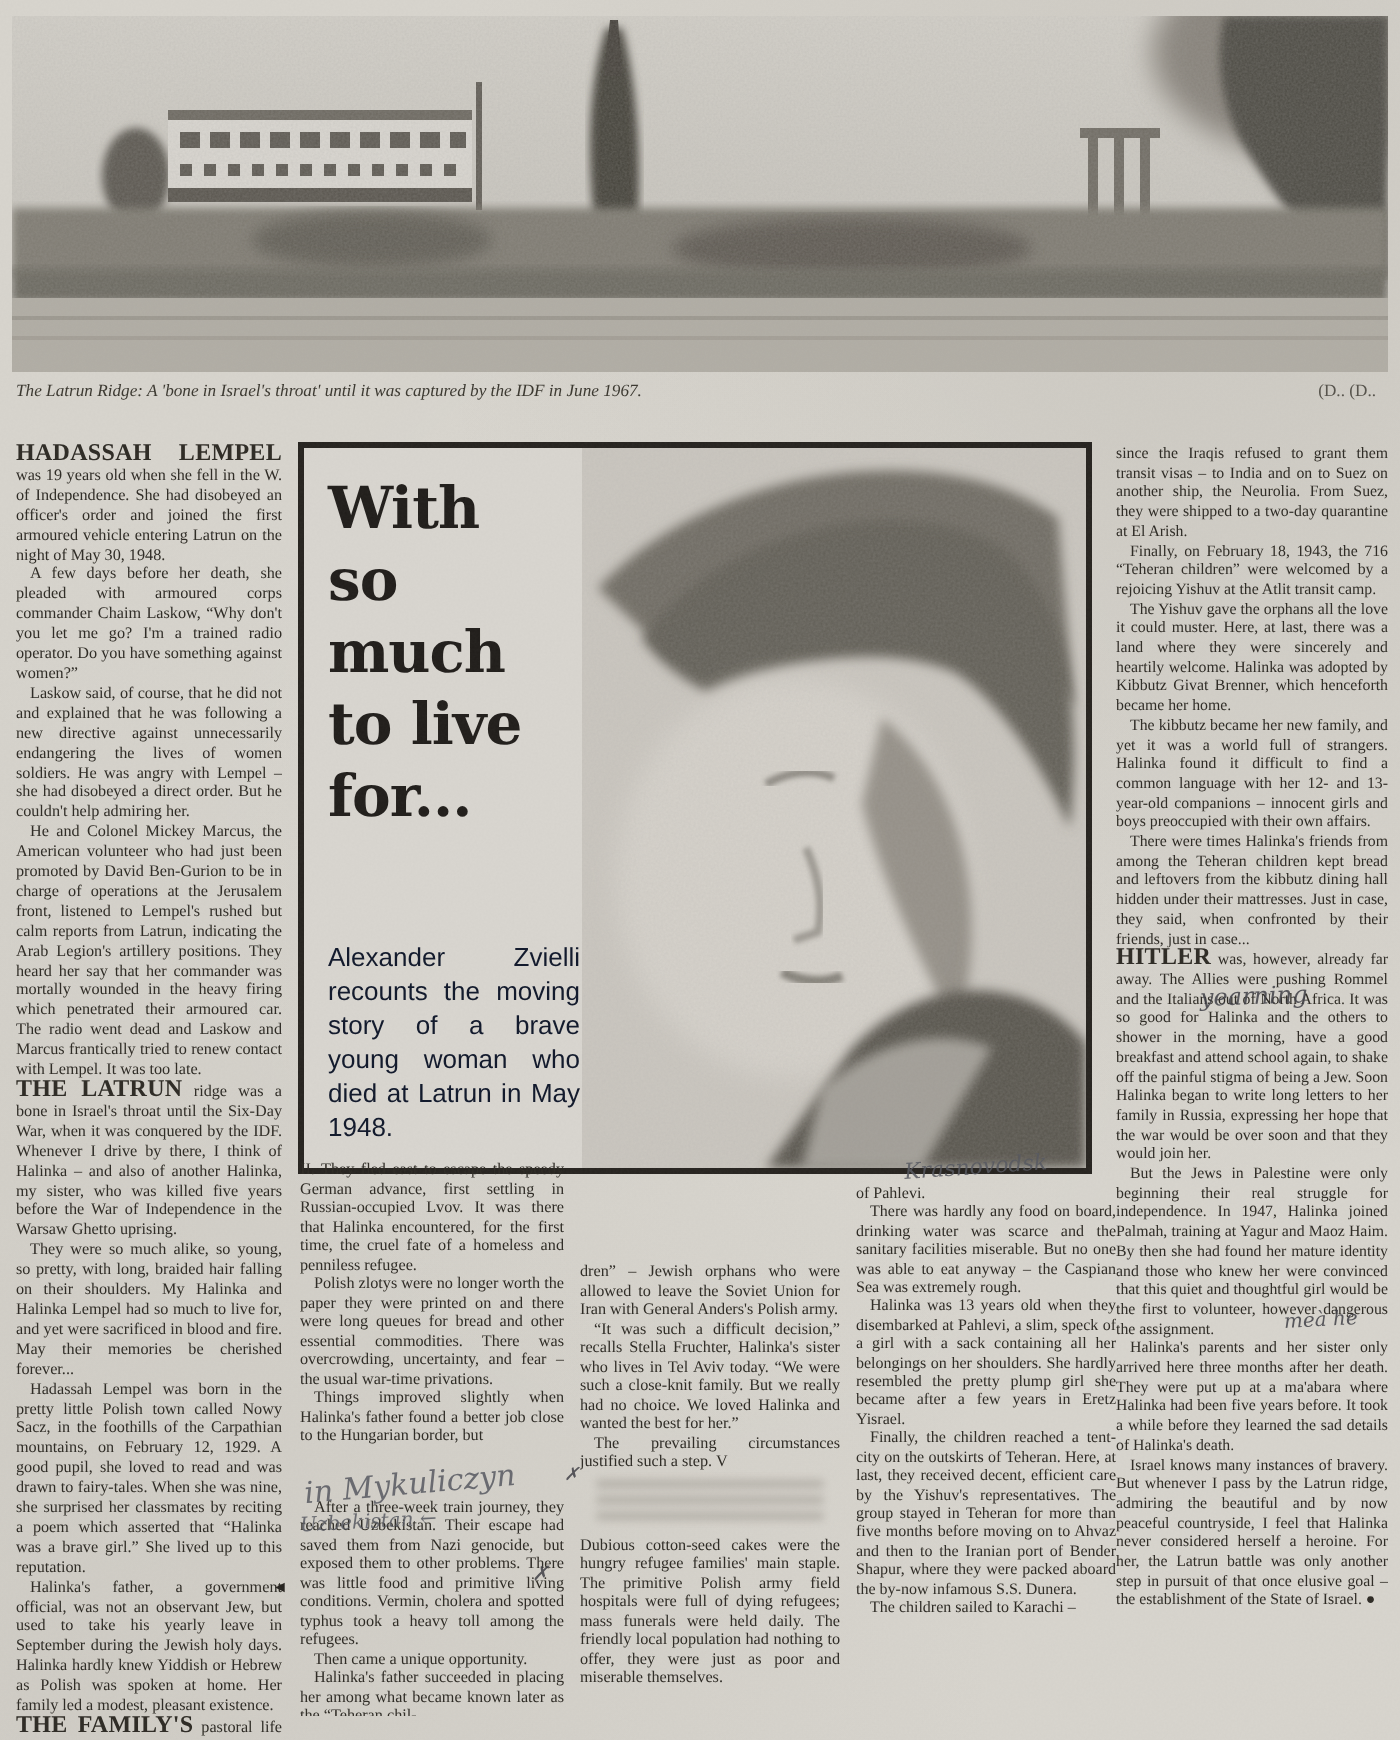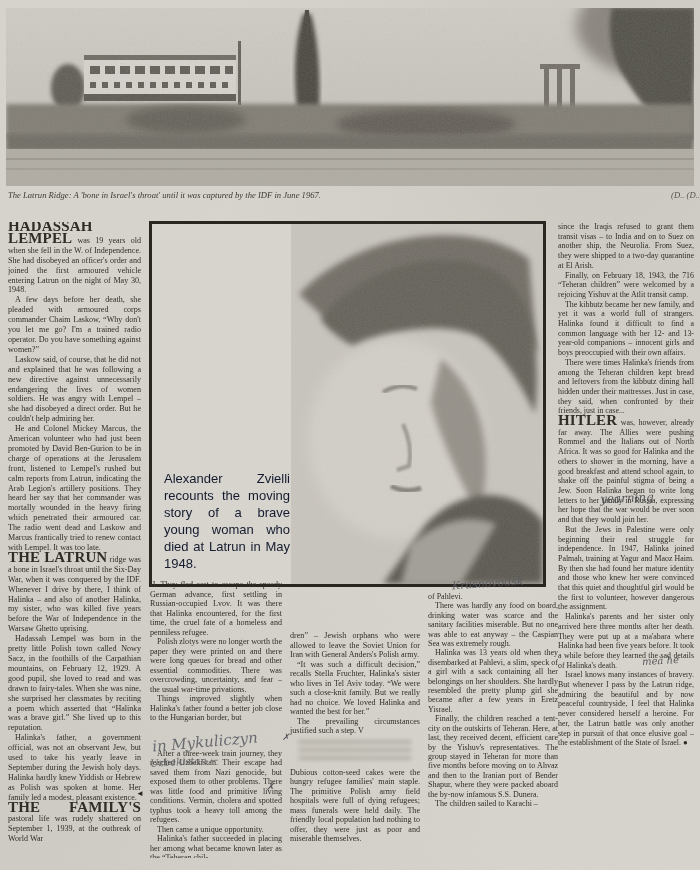--- a/index.html
+++ b/index.html
@@ -9,36 +9,36 @@
       radial-gradient(ellipse at 85% 15%, rgba(110,105,95,0.10), transparent 45%),
       radial-gradient(ellipse at 5% 95%, rgba(110,105,95,0.08), transparent 50%),
       radial-gradient(ellipse at 50% 50%, rgba(255,255,250,0.05), transparent 60%),
       #d8d5ce;
     font-family:"Liberation Serif", serif;color:#2c2923;
   }
   .abs{position:absolute;}
   
   #top-photo{left:6px;top:8px;width:688px;height:178px;background:#c9c6bf;overflow:hidden;}
   #photo-caption{left:8px;top:190px;width:600px;font-style:italic;font-size:8.6px;color:#3a372f;}
-  #photo-credit{right:0;top:190px;font-style:italic;font-size:8.6px;color:#55524b;}
+  #photo-credit{right:12px;top:190px;font-size:8.6px;color:#55524b;}
   
   #feature-box{left:149px;top:221px;width:397px;height:366px;border:3px solid #26231f;background:#d9d6d0;box-sizing:border-box;}
   #headline{position:absolute;left:12px;top:12px;width:130px;
     font-family:"DejaVu Serif", serif;font-weight:700;font-size:29px;line-height:36px;
     letter-spacing:-0.5px;color:#201d1a;}
   #standfirst{position:absolute;left:12px;top:246px;width:126px;
     font-family:"Liberation Sans", sans-serif;font-size:13px;line-height:17px;
     color:#0f172a;text-align:justify;}
   #portrait{position:absolute;left:139px;top:0;width:252px;height:360px;overflow:hidden;}
   
   .col{position:absolute;text-align:justify;overflow:hidden;
     font-size:8.1px;line-height:9.9px;color:#2d2a24;}
   .col p{margin:0;text-indent:7px;}
   .col p.noindent{text-indent:0;}
-  .lead{font-weight:700;font-size:15px;letter-spacing:0.15px;}
+  .lead{font-weight:700;font-size:12px;letter-spacing:0.15px;}
   #col1{left:8px;top:222px;width:133px;height:646px;}
   #col2{left:150px;top:580px;width:132px;height:278px;line-height:9.5px;}
   #col3{left:290px;top:592px;width:130px;height:278px;line-height:9.5px;margin-top:39px;}
   #col4{left:428px;top:592px;width:130px;height:278px;line-height:9.4px;font-size:8px;}
   #col5{left:558px;top:222px;width:136px;height:646px;font-size:7.9px;line-height:9.7px;}
   
   .smudge{position:relative;}
   .smudge i{display:block;height:4px;margin:4px 8px;background:#8d887f;border-radius:3px;filter:blur(2px);opacity:.45;}
   
   .hw{position:absolute;font-family:"DejaVu Serif", serif;font-style:italic;color:#565860;opacity:.85;white-space:nowrap;}
@@ -125,26 +125,33 @@
   </div>
   <div id="photo-caption" class="abs">The Latrun Ridge: A 'bone in Israel's throat' until it was captured by the IDF in June 1967.</div>
   <div id="photo-credit" class="abs">(D.. (D..</div>
 
   <div id="col1" class="col">
       <p class="noindent"><span class="lead">HADASSAH LEMPEL</span> was 19 years old when she fell in the W. of Independence. She had disobeyed an officer's order and joined the first armoured vehicle entering Latrun on the night of May 30, 1948.</p>
       <p>A few days before her death, she pleaded with armoured corps commander Chaim Laskow, “Why don't you let me go? I'm a trained radio operator. Do you have something against women?”</p>
       <p>Laskow said, of course, that he did not and explained that he was following a new directive against unnecessarily endangering the lives of women soldiers. He was angry with Lempel – she had disobeyed a direct order. But he couldn't help admiring her.</p>
       <p>He and Colonel Mickey Marcus, the American volunteer who had just been promoted by David Ben-Gurion to be in charge of operations at the Jerusalem front, listened to Lempel's rushed but calm reports from Latrun, indicating the Arab Legion's artillery positions. They heard her say that her commander was mortally wounded in the heavy firing which penetrated their armoured car. The radio went dead and Laskow and Marcus frantically tried to renew contact with Lempel. It was too late.</p>
       <p class="noindent"><span class="lead">THE LATRUN</span> ridge was a bone in Israel's throat until the Six-Day War, when it was conquered by the IDF. Whenever I drive by there, I think of Halinka – and also of another Halinka, my sister, who was killed five years before the War of Independence in the Warsaw Ghetto uprising.</p>
+      <p>They were so much alike, so young, so pretty, with long, braided hair falling on their shoulders. My Halinka and Halinka Lempel had so much to live for, and yet were sacrificed in blood and fire. May their memories be cherished forever...</p>
       <p>Hadassah Lempel was born in the pretty little Polish town called Nowy Sacz, in the foothills of the Carpathian mountains, on February 12, 1929. A good pupil, she loved to read and was drawn to fairy-tales. When she was nine, she surprised her classmates by reciting a poem which asserted that “Halinka was a brave girl.” She lived up to this reputation.</p>
       <p>Halinka's father, a government official, was not an observant Jew, but used to take his yearly leave in September during the Jewish holy days. Halinka hardly knew Yiddish or Hebrew as Polish was spoken at home. Her family led a modest, pleasant existence.</p>
       <p class="noindent"><span class="lead">THE FAMILY'S</span> pastoral life was rudely shattered on September 1, 1939, at the outbreak of World War</p>
     </div>
 
   <div id="feature-box" class="abs">
+    <div id="headline">
+      <div>With</div>
+      <div>so much</div>
+      <div>to live</div>
+      <div>for...</div>
+    </div>
     <div id="standfirst">Alexander Zvielli recounts the moving story of a brave young woman who died at Latrun in May 1948.</div>
     <div id="portrait">
       <svg width="252" height="360" viewBox="0 0 252 360">
         <defs>
           <filter id="pbl3">
               <feGaussianBlur stdDeviation="3"></feGaussianBlur>
             </filter>
           <filter id="pbl6">
               <feGaussianBlur stdDeviation="6"></feGaussianBlur>
             </filter>
@@ -194,20 +201,21 @@
   <div id="col4" class="col">
       <p class="noindent">of Pahlevi.</p>
       <p>There was hardly any food on board, drinking water was scarce and the sanitary facilities miserable. But no one was able to eat anyway – the Caspian Sea was extremely rough.</p>
       <p>Halinka was 13 years old when they disembarked at Pahlevi, a slim, speck of a girl with a sack containing all her belongings on her shoulders. She hardly resembled the pretty plump girl she became after a few years in Eretz Yisrael.</p>
       <p>Finally, the children reached a tent-city on the outskirts of Teheran. Here, at last, they received decent, efficient care by the Yishuv's representatives. The group stayed in Teheran for more than five months before moving on to Ahvaz and then to the Iranian port of Bender Shapur, where they were packed aboard the by-now infamous S.S. Dunera.</p>
       <p>The children sailed to Karachi –</p>
     </div>
   <div id="col5" class="col">
       <p class="noindent">since the Iraqis refused to grant them transit visas – to India and on to Suez on another ship, the Neurolia. From Suez, they were shipped to a two-day quarantine at El Arish.</p>
       <p>Finally, on February 18, 1943, the 716 “Teheran children” were welcomed by a rejoicing Yishuv at the Atlit transit camp.</p>
+      <p>The Yishuv gave the orphans all the love it could muster. Here, at last, there was a land where they were sincerely and heartily welcome. Halinka was adopted by Kibbutz Givat Brenner, which henceforth became her home.</p>
       <p>The kibbutz became her new family, and yet it was a world full of strangers. Halinka found it difficult to find a common language with her 12- and 13-year-old companions – innocent girls and boys preoccupied with their own affairs.</p>
       <p>There were times Halinka's friends from among the Teheran children kept bread and leftovers from the kibbutz dining hall hidden under their mattresses. Just in case, they said, when confronted by their friends, just in case...</p>
       <p class="noindent"><span class="lead">HITLER</span> was, however, already far away. The Allies were pushing Rommel and the Italians out of North Africa. It was so good for Halinka and the others to shower in the morning, have a good breakfast and attend school again, to shake off the painful stigma of being a Jew. Soon Halinka began to write long letters to her family in Russia, expressing her hope that the war would be over soon and that they would join her.</p>
       <p>But the Jews in Palestine were only beginning their real struggle for independence. In 1947, Halinka joined Palmah, training at Yagur and Maoz Haim. By then she had found her mature identity and those who knew her were convinced that this quiet and thoughtful girl would be the first to volunteer, however dangerous the assignment.</p>
       <p>Halinka's parents and her sister only arrived here three months after her death. They were put up at a ma'abara where Halinka had been five years before. It took a while before they learned the sad details of Halinka's death.</p>
       <p>Israel knows many instances of bravery. But whenever I pass by the Latrun ridge, admiring the beautiful and by now peaceful countryside, I feel that Halinka never considered herself a heroine. For her, the Latrun battle was only another step in pursuit of that once elusive goal – the establishment of the State of Israel. ●</p>
     </div>
 
   <div id="annotation-layer">
       <div class="hw" style="left: 152px; top: 733px; font-size: 15px; transform: rotate(-5deg);">in Mykuliczyn</div>

